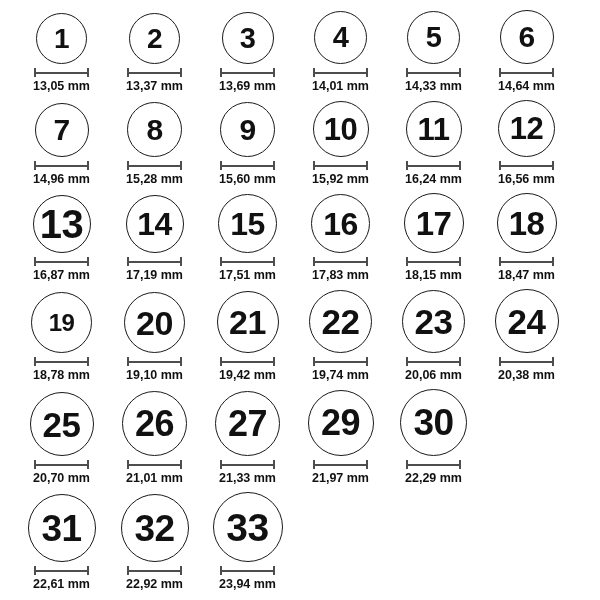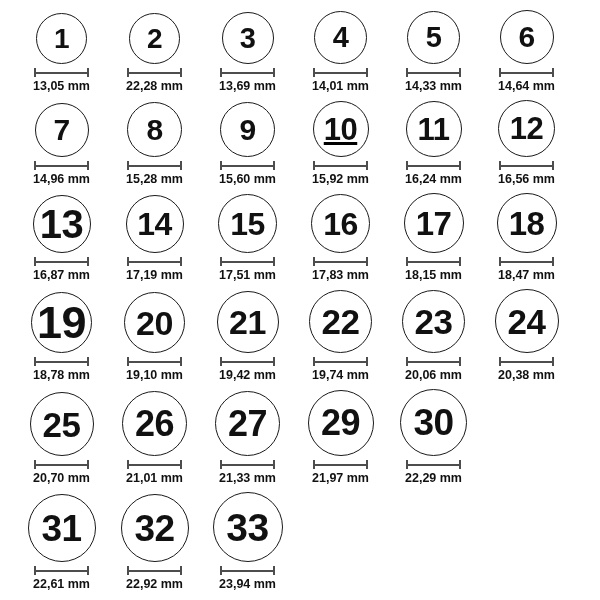--- a/index.html
+++ b/index.html
@@ -85,21 +85,21 @@
     <div class="diameter-label">13,05 mm</div>
   </div>
 
   <div class="size-cell">
     <div class="size-circle" style="width: 51px; height: 51px;">
       <span class="size-number" style="font-size: 28px;">2</span>
     </div>
     <div class="measure-line">
       <div class="hline"></div>
     </div>
-    <div class="diameter-label">22,28 mm</div>
+    <div class="diameter-label">13,37 mm</div>
   </div>
 
   <div class="size-cell">
     <div class="size-circle" style="width: 52px; height: 52px;">
       <span class="size-number" style="font-size: 29px;">3</span>
     </div>
     <div class="measure-line">
       <div class="hline"></div>
     </div>
     <div class="diameter-label">13,69 mm</div>
@@ -160,21 +160,21 @@
     <div class="size-circle" style="width: 55px; height: 55px;">
       <span class="size-number" style="font-size: 30px;">9</span>
     </div>
     <div class="measure-line">
       <div class="hline"></div>
     </div>
     <div class="diameter-label">15,60 mm</div>
   </div>
 
   <div class="size-cell">
-    <div class="size-circle" style="width: 56px; height: 56px; text-decoration: underline;">
+    <div class="size-circle" style="width: 56px; height: 56px;">
       <span class="size-number" style="font-size: 31px;">10</span>
     </div>
     <div class="measure-line">
       <div class="hline"></div>
     </div>
     <div class="diameter-label">15,92 mm</div>
   </div>
 
   <div class="size-cell">
     <div class="size-circle" style="width: 56px; height: 56px;">
@@ -253,21 +253,21 @@
     </div>
     <div class="measure-line">
       <div class="hline"></div>
     </div>
     <div class="diameter-label">18,47 mm</div>
   </div>
 </div>
     <div class="chart-row">
   <div class="size-cell">
     <div class="size-circle" style="width: 61px; height: 61px;">
-      <span class="size-number" style="font-size: 45px;">19</span>
+      <span class="size-number" style="font-size: 24px;">19</span>
     </div>
     <div class="measure-line">
       <div class="hline"></div>
     </div>
     <div class="diameter-label">18,78 mm</div>
   </div>
 
   <div class="size-cell">
     <div class="size-circle" style="width: 61px; height: 61px;">
       <span class="size-number" style="font-size: 34px;">20</span>

